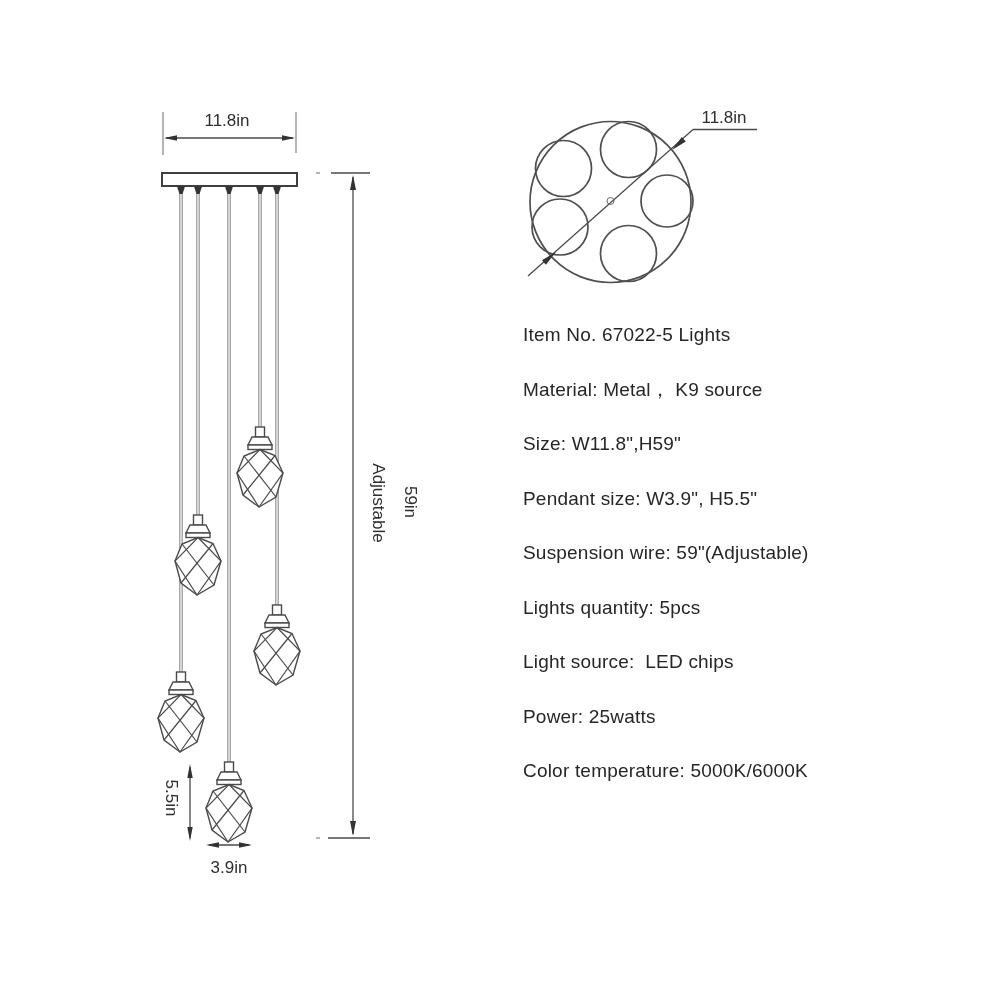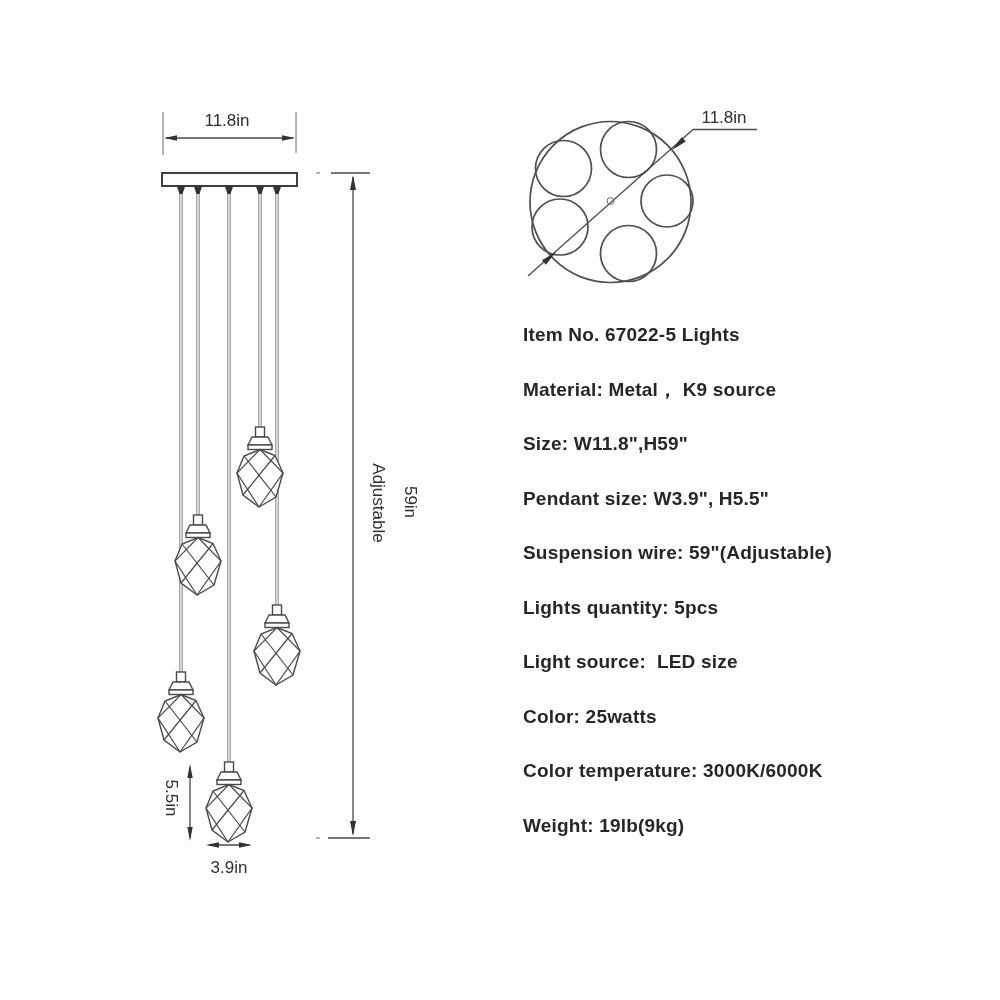--- a/index.html
+++ b/index.html
@@ -1,19 +1,19 @@
 <!DOCTYPE html>
 <html><head>
 <meta charset="utf-8">
 <style>
   html,body{margin:0;padding:0;background:#fff;}
   body{width:1000px;height:1000px;position:relative;overflow:hidden;
        font-family:"Liberation Sans",sans-serif;}
   #drawing{position:absolute;left:0;top:0;}
-  .spec-list{position:absolute;left:523px;top:308px;width:420px;font-weight:bold;}
+  .spec-list{position:absolute;left:523px;top:308px;width:420px;}
   .spec-item{height:54.5px;display:flex;align-items:center;
              font-size:19px;color:#262626;letter-spacing:.2px;white-space:pre;}
   svg text{font-family:"Liberation Sans",sans-serif;fill:#2e2e2e;}
   .dimtext{font-size:17px;}
   .ln{stroke:#4a4a4a;stroke-width:1.3;fill:none;}
   .thin{stroke:#6a6a6a;stroke-width:1;fill:none;}
   .arr{fill:#333;stroke:none;}
   .shape{stroke:#4a4a4a;stroke-width:1.4;fill:#fff;}
   .facet{stroke:#4a4a4a;stroke-width:1.2;fill:none;}
   .circ{stroke:#4f4f4f;stroke-width:1.7;fill:none;}
@@ -123,17 +123,16 @@
   </g>
 </svg>
 
 <div class="spec-list">
   <div class="spec-item">Item No. 67022-5 Lights</div>
   <div class="spec-item">Material: Metal， K9 source</div>
   <div class="spec-item">Size: W11.8",H59"</div>
   <div class="spec-item">Pendant size: W3.9", H5.5"</div>
   <div class="spec-item">Suspension wire: 59"(Adjustable)</div>
   <div class="spec-item">Lights quantity: 5pcs</div>
-  <div class="spec-item">Light source:  LED size</div>
-  <div class="spec-item">Color: 25watts</div>
-  <div class="spec-item">Color temperature: 3000K/6000K</div>
-  <div class="spec-item">Weight: 19lb(9kg)</div>
+  <div class="spec-item">Light source:  LED chips</div>
+  <div class="spec-item">Power: 25watts</div>
+  <div class="spec-item">Color temperature: 5000K/6000K</div>
 </div>
 
 </body></html>

